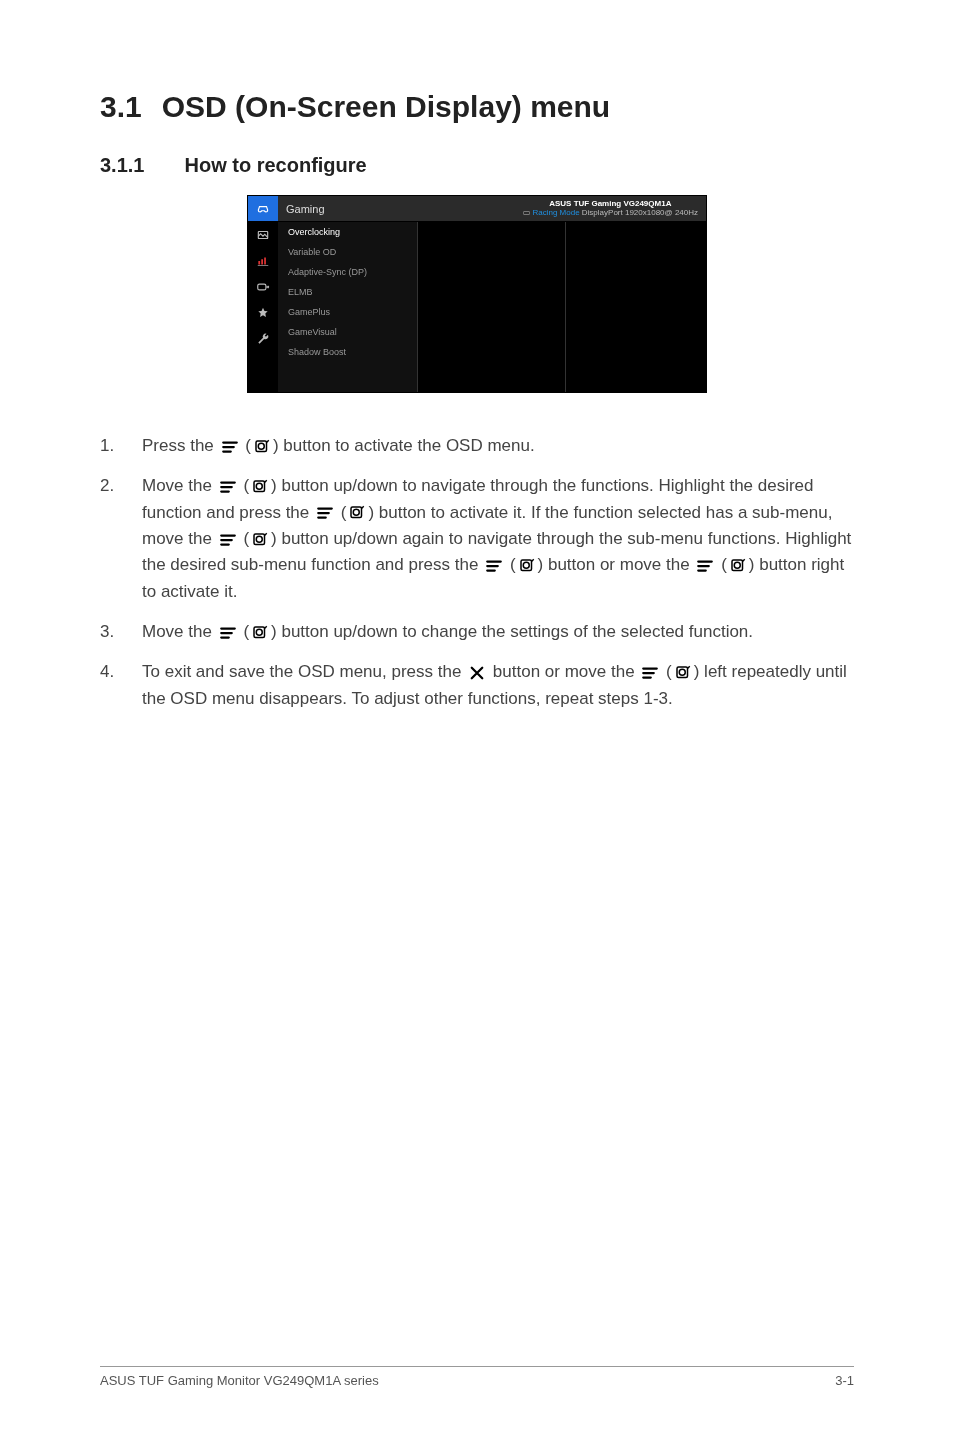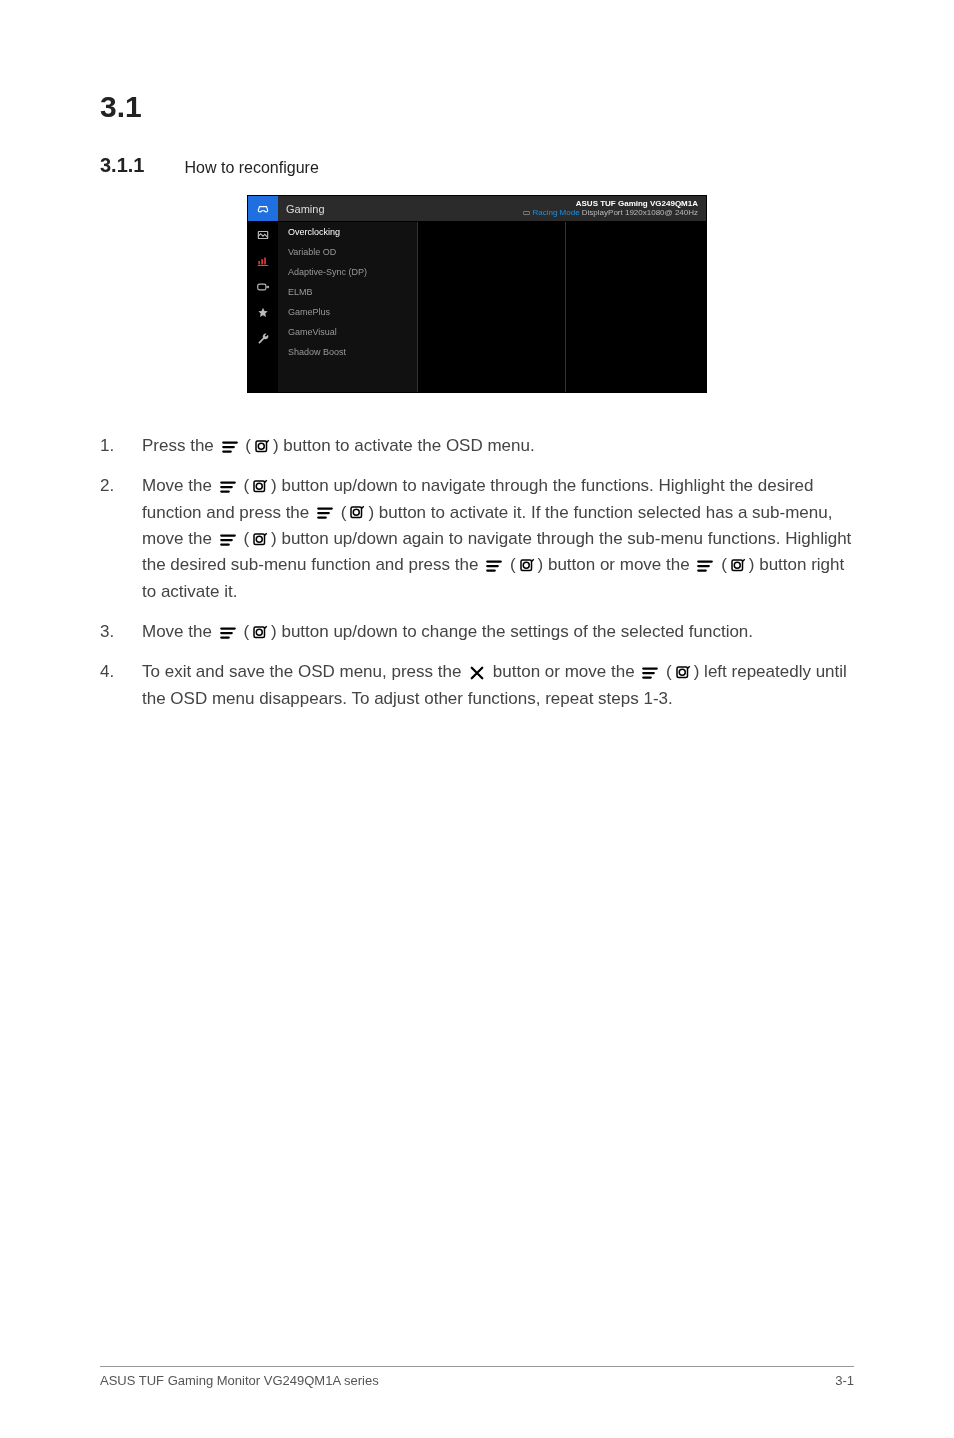--- a/index.html
+++ b/index.html
@@ -10,21 +10,21 @@
     background: #fff;
     color: #333;
     padding: 90px 100px 40px 100px;
     position: relative;
   }
   .h1-row { display: flex; align-items: baseline; gap: 20px; margin-bottom: 30px;}
   .h1-num { font-size: 30px; font-weight: bold; color: #222; }
   .h1-title { font-size: 30px; font-weight: bold; color: #222; }
   .h2-row { display: flex; align-items: flex-end; gap: 40px; margin-bottom: 18px;}
   .h2-num { font-size: 20px; font-weight: bold; color: #222; }
-  .h2-title { font-size: 16px; font-weight: normal; color: #222; }
+  .h2-title { font-size: 20px; font-weight: bold; color: #222; }
 
   
   .osd {
     width: 460px;
     margin: 0 auto 40px auto;
     background: #000;
     color: #fff;
     font-size: 10px;
     display: flex;
     border: 1px solid #000;
@@ -51,21 +51,21 @@
     height: 26px;
     background: #2b2b2b;
     display: flex;
     align-items: center;
     justify-content: space-between;
     padding: 0 8px;
     border-bottom: 1px solid #000;
     gap: 16px;
   }
   .osd-header-left { font-size: 11px; color: #ddd; }
-  .osd-header-right { text-align: right; line-height: 1.1; }
+  .osd-header-right { text-align: center; line-height: 1.1; }
   .osd-header-right .top { font-size: 8px; color: #fff; font-weight: bold;}
   .osd-header-right .bot { font-size: 8px; color: #bbb; }
   .osd-header-right .bot .lbl { color: #1f8fe0; }
   .osd-body { display: flex; height: 170px; }
   .osd-col1 { width: 140px; border-right: 1px solid #333; padding: 0 0; background:#111;}
   .osd-col2 { flex:1; border-right: 1px solid #333; background:#000;}
   .osd-col3 { width: 140px; background:#000;}
   .osd-item { font-size: 9px; color: #999; padding: 5px 10px; }
   .osd-item.first { color: #fff; }
 
@@ -92,20 +92,21 @@
     justify-content: space-between;
     font-size: 13px;
     color: #555;
   }
 </style>
 </head>
 <body>
 
 <div class="h1-row">
   <span class="h1-num">3.1</span>
+  <span class="h1-title">OSD (On-Screen Display) menu</span>
 </div>
 
 <div class="h2-row">
   <span class="h2-num">3.1.1</span>
   <span class="h2-title">How to reconfigure</span>
 </div>
 
 <div class="osd">
   <div class="osd-left">
     <div class="tab-icon active">

